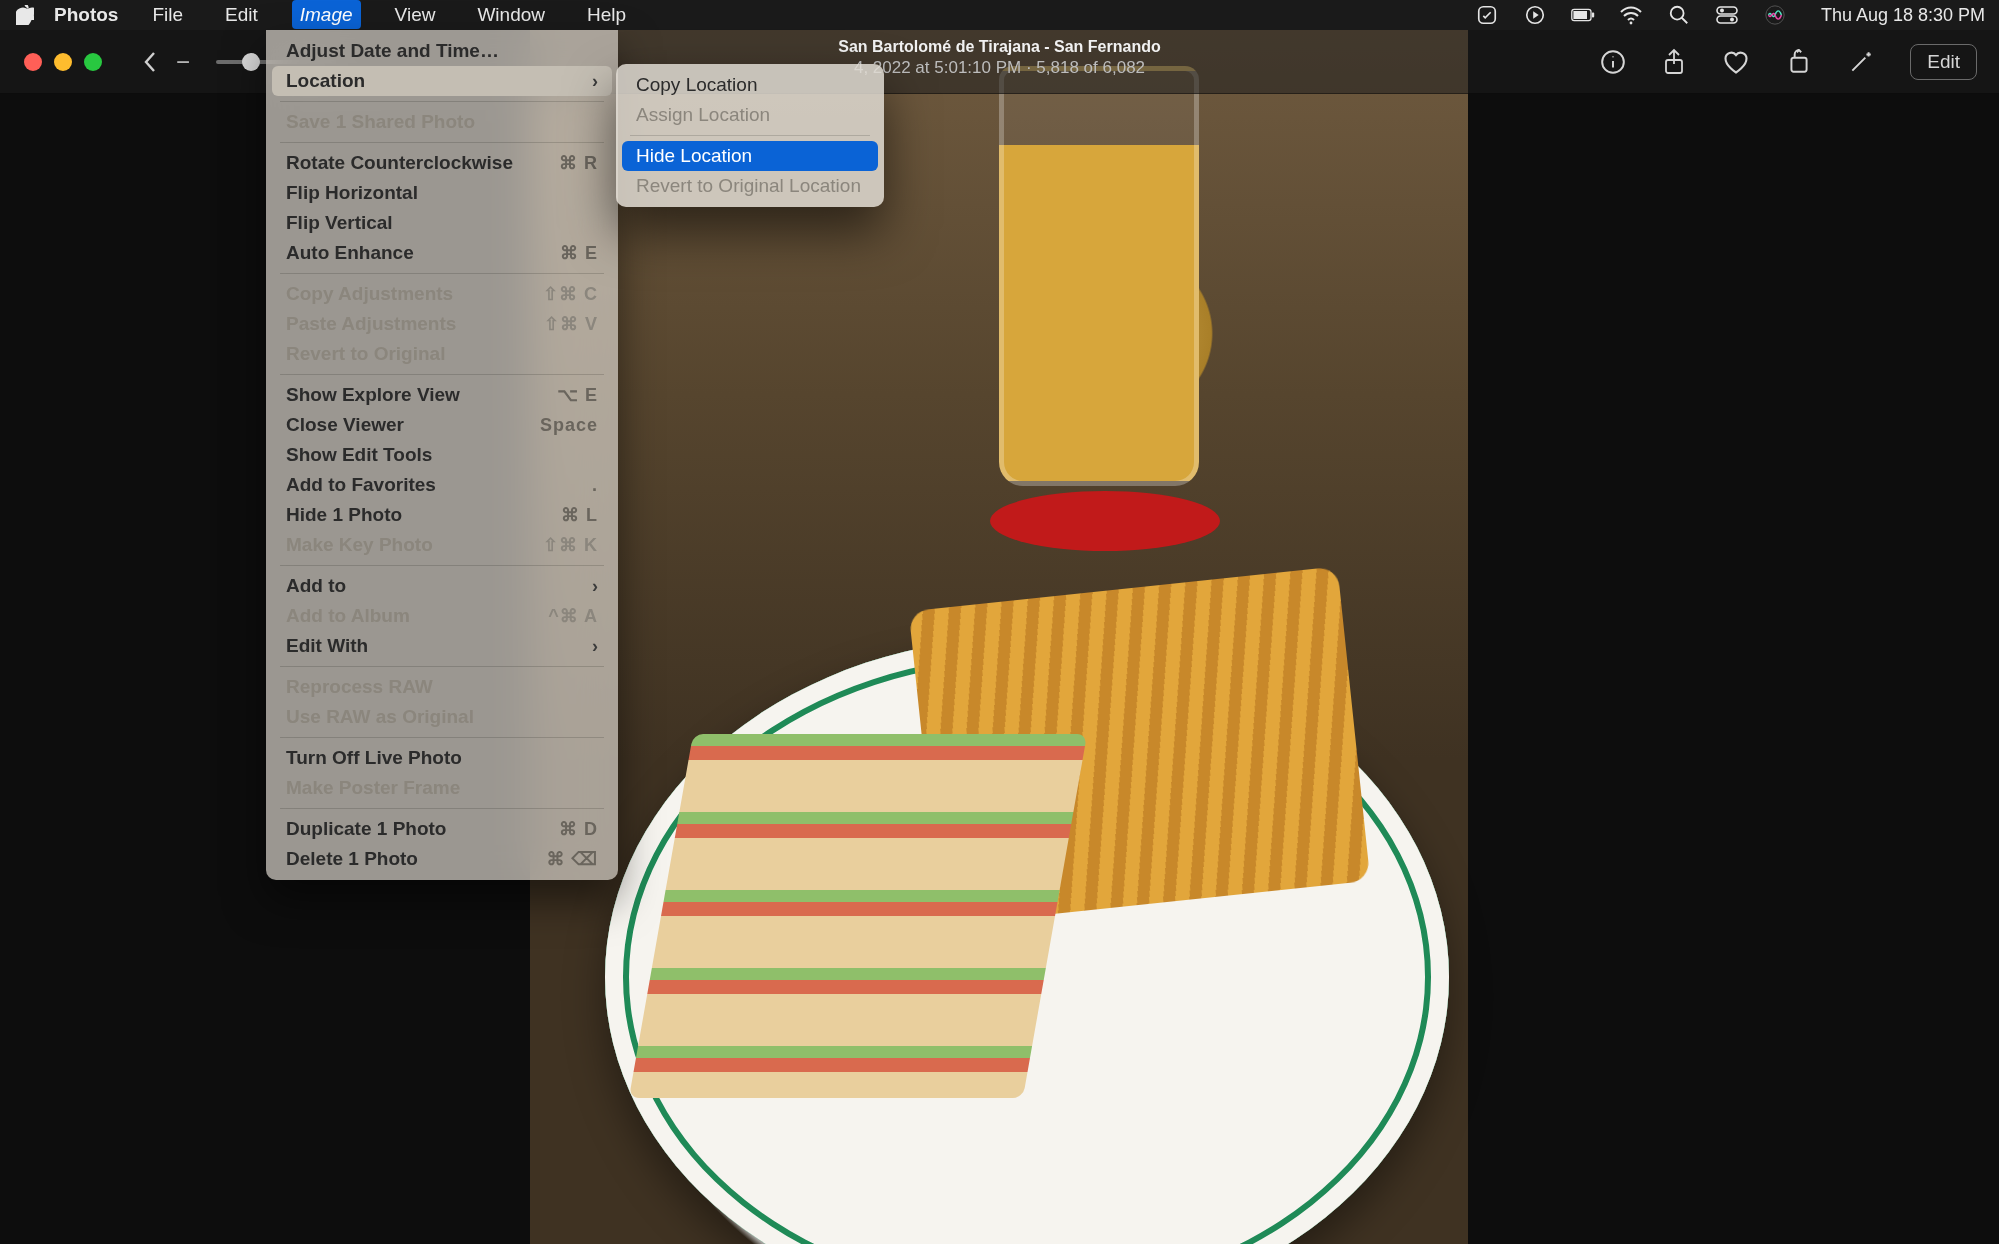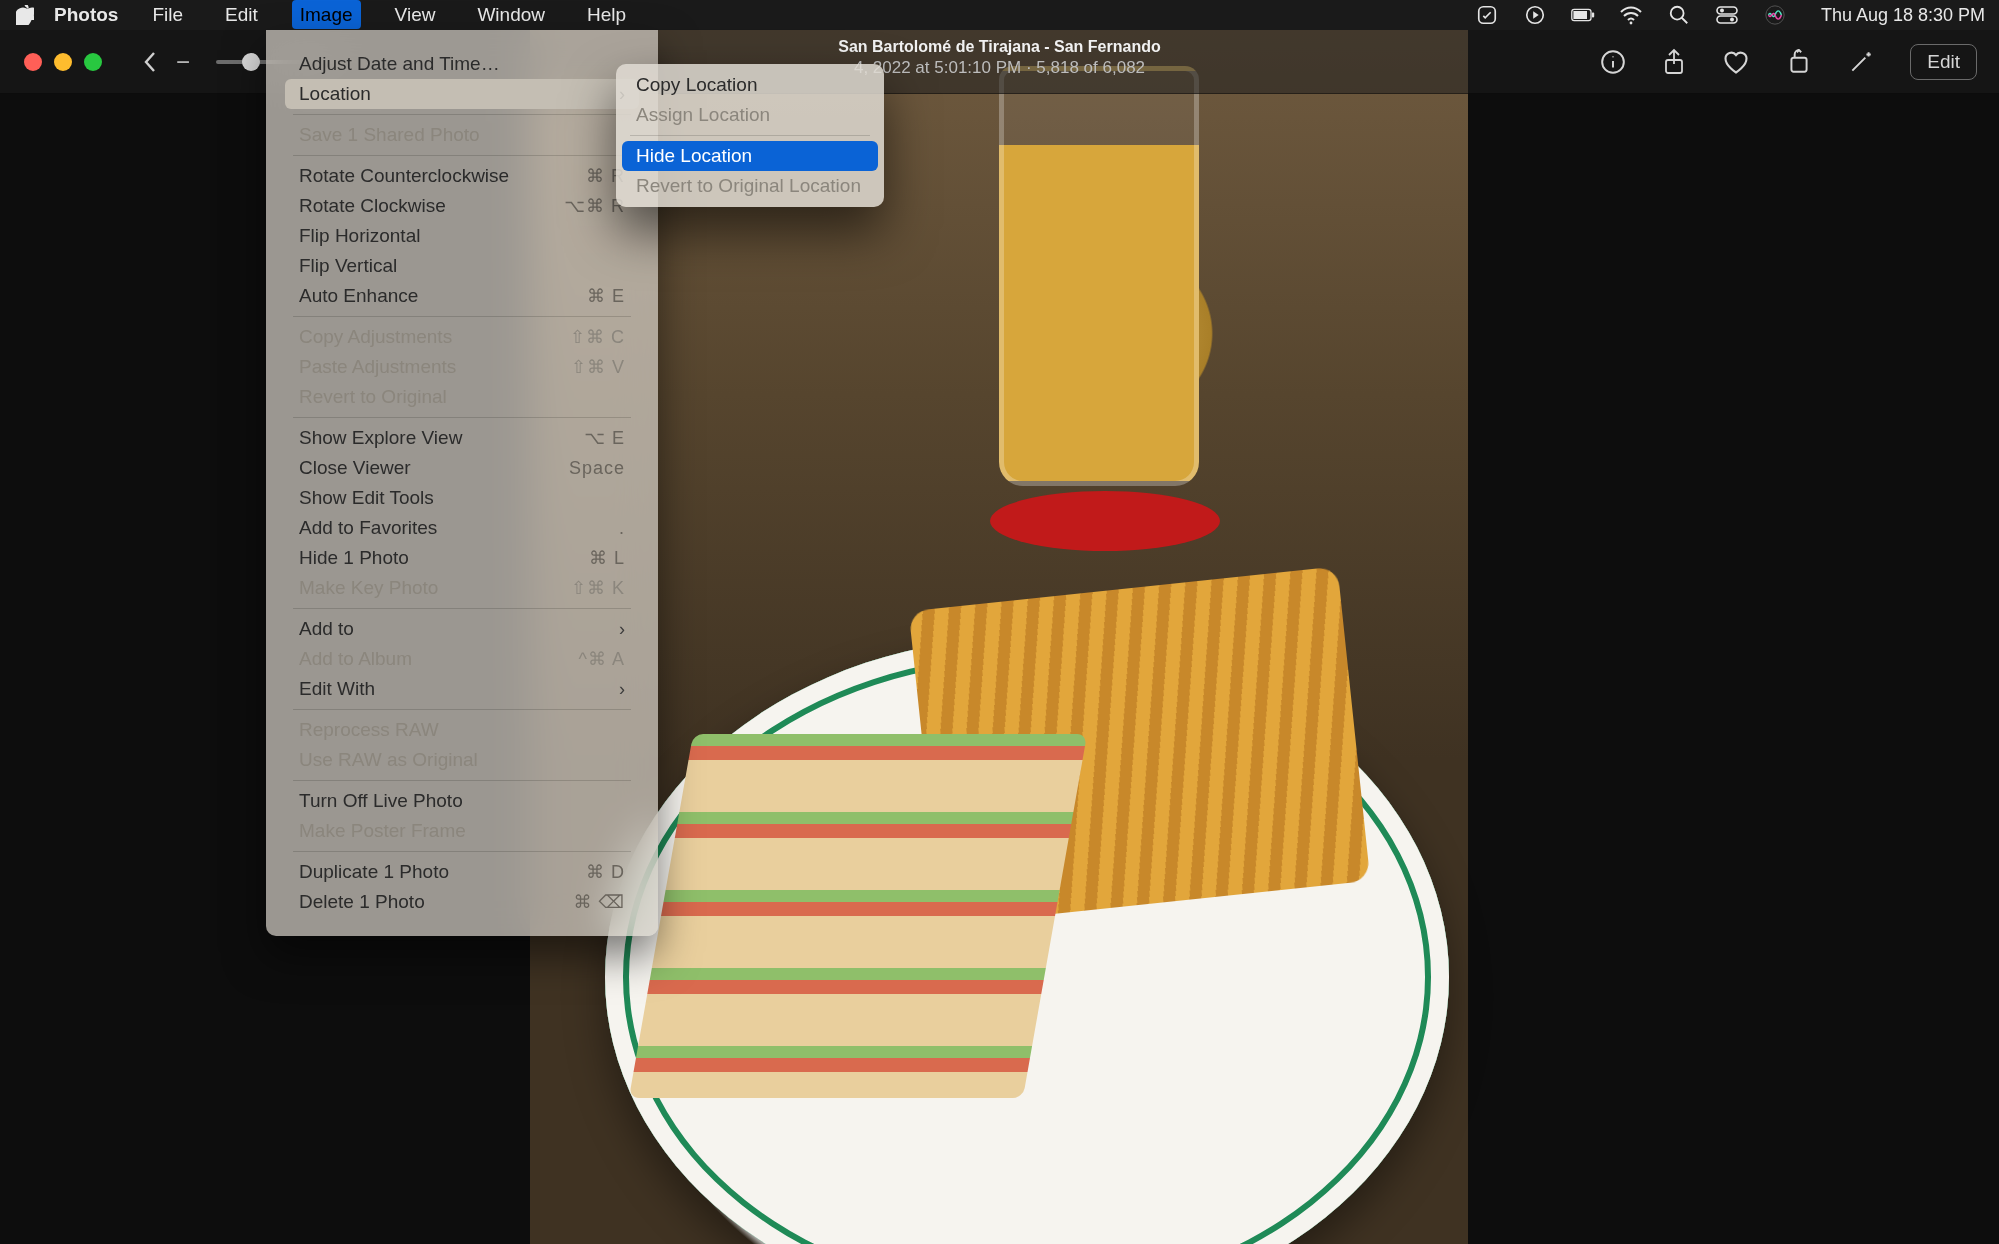--- a/index.html
+++ b/index.html
@@ -7,21 +7,21 @@
 
   
   .menubar {
     position: absolute; inset: 0 0 auto 0; height: 30px;
     background: #1a1a1a; display: flex; align-items: center;
     font-size: 19px; font-weight: 400; padding: 0 14px;
   }
   .menubar .apple { width: 22px; display:flex; justify-content:center; }
   .menubar .app  { font-weight: 700; margin-left: 18px; }
   .menubar .m    { margin-left: 26px; padding: 4px 8px; border-radius: 4px; margin-top: 11px; }
-  .menubar .m.active { background: #0a63d6; color:#000000; }
+  .menubar .m.active { background: #0a63d6; color:#ffffff;font-style:italic; }
   .menubar .spacer { flex: 1; }
   .menubar .tray { display:flex; align-items:center; gap:24px; }
   .menubar .tray .ic { display:flex; align-items:center; justify-content:center; width:24px;}
   .menubar .datetime { font-size:18px; margin-left:10px; }
 
   
   .toolbar {
     position:absolute; left:0; right:0; top:30px; height:64px;
     background: rgba(30,30,30,0.55);
     border-bottom: 1px solid rgba(0,0,0,.4);
@@ -61,26 +61,27 @@
   .sand{ position:absolute; left:14%; top:58%; width:42%; height:30%;
     background: repeating-linear-gradient(0deg,#e9cf9d 0 26px,#d96a4e 26px 40px,#8fbf6a 40px 52px,#e9cf9d 52px 78px);
     border-radius:10px; transform:skewX(-10deg);}
   .coaster{position:absolute; left:49%; top:38%; width:230px;height:60px;border-radius:50%;background:#c11a1a;}
   .glass {position:absolute; left:50%; top:3%; width:200px; height:420px;
     border:5px solid rgba(255,255,255,.25); border-radius:14px 14px 24px 24px;
     background:linear-gradient(180deg, rgba(255,255,255,.05) 0 18%, #d7a63b 18% 100%);}
 
   
   .dropdown {
-    position:absolute; left:266px; top:30px; width:392px;
+    position:absolute; left:266px; top:30px; width:352px;
     background: rgba(210,205,197,.72);
     backdrop-filter: blur(20px);
     border-radius:0 0 10px 10px;
-    padding:19px; font-size:19px; color:#2b2b2b;
+    padding:6px; font-size:19px; color:#2b2b2b;
     box-shadow: 0 20px 40px rgba(0,0,0,.5);
+    font-weight: bold;
   }
   .dropdown .row { display:flex; align-items:center; height:30px; padding:0 14px; border-radius:6px;}
   .dropdown .row .lab{flex:1; white-space:nowrap;}
   .dropdown .row .sc {color:#6a655d; font-size:18px; letter-spacing:1px;}
   .dropdown .row.sel { background:#c4beb3;}
   .dropdown .row.dis .lab, .dropdown .row.dis .sc { color:#8b867d;}
   .dropdown hr { border:none; border-top:1px solid rgba(0,0,0,.15); margin:5px 8px;}
   .dropdown .chev{margin-left:auto; font-size:18px; color:#3c3c3c;}
 
   
@@ -238,24 +239,20 @@
     <hr>
     <div class="row dis">
       <span class="lab">Save 1 Shared Photo</span>
     </div>
     <hr>
     <div class="row">
       <span class="lab">Rotate Counterclockwise</span>
       <span class="sc">⌘ R</span>
     </div>
     <div class="row">
-      <span class="lab">Rotate Clockwise</span>
-      <span class="sc">⌥⌘ R</span>
-    </div>
-    <div class="row">
       <span class="lab">Flip Horizontal</span>
     </div>
     <div class="row">
       <span class="lab">Flip Vertical</span>
     </div>
     <div class="row">
       <span class="lab">Auto Enhance</span>
       <span class="sc">⌘ E</span>
     </div>
     <hr>

